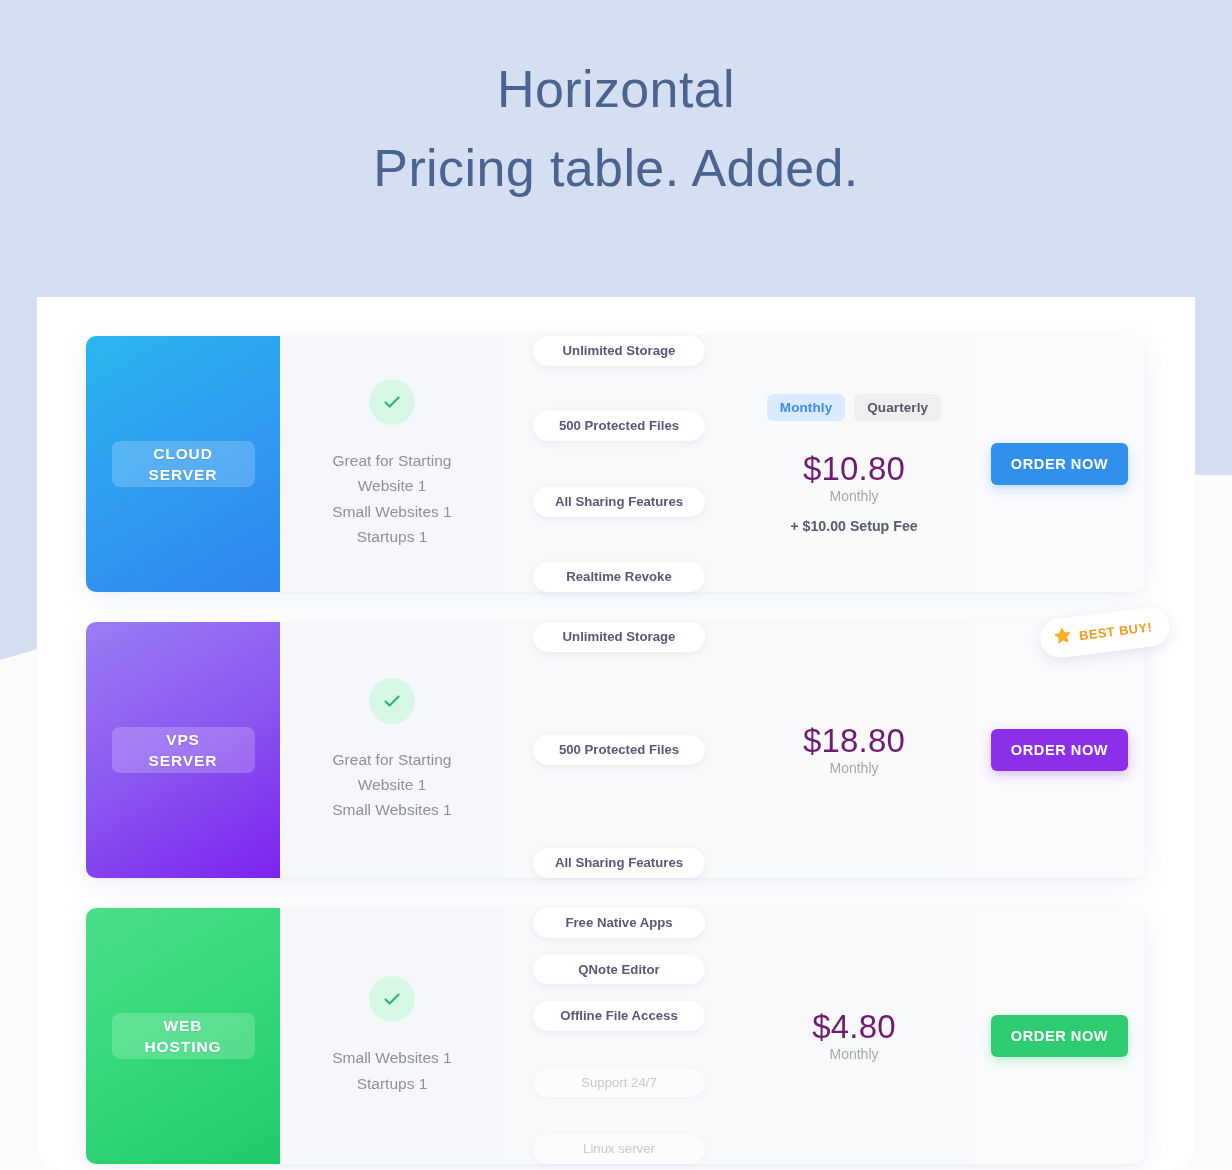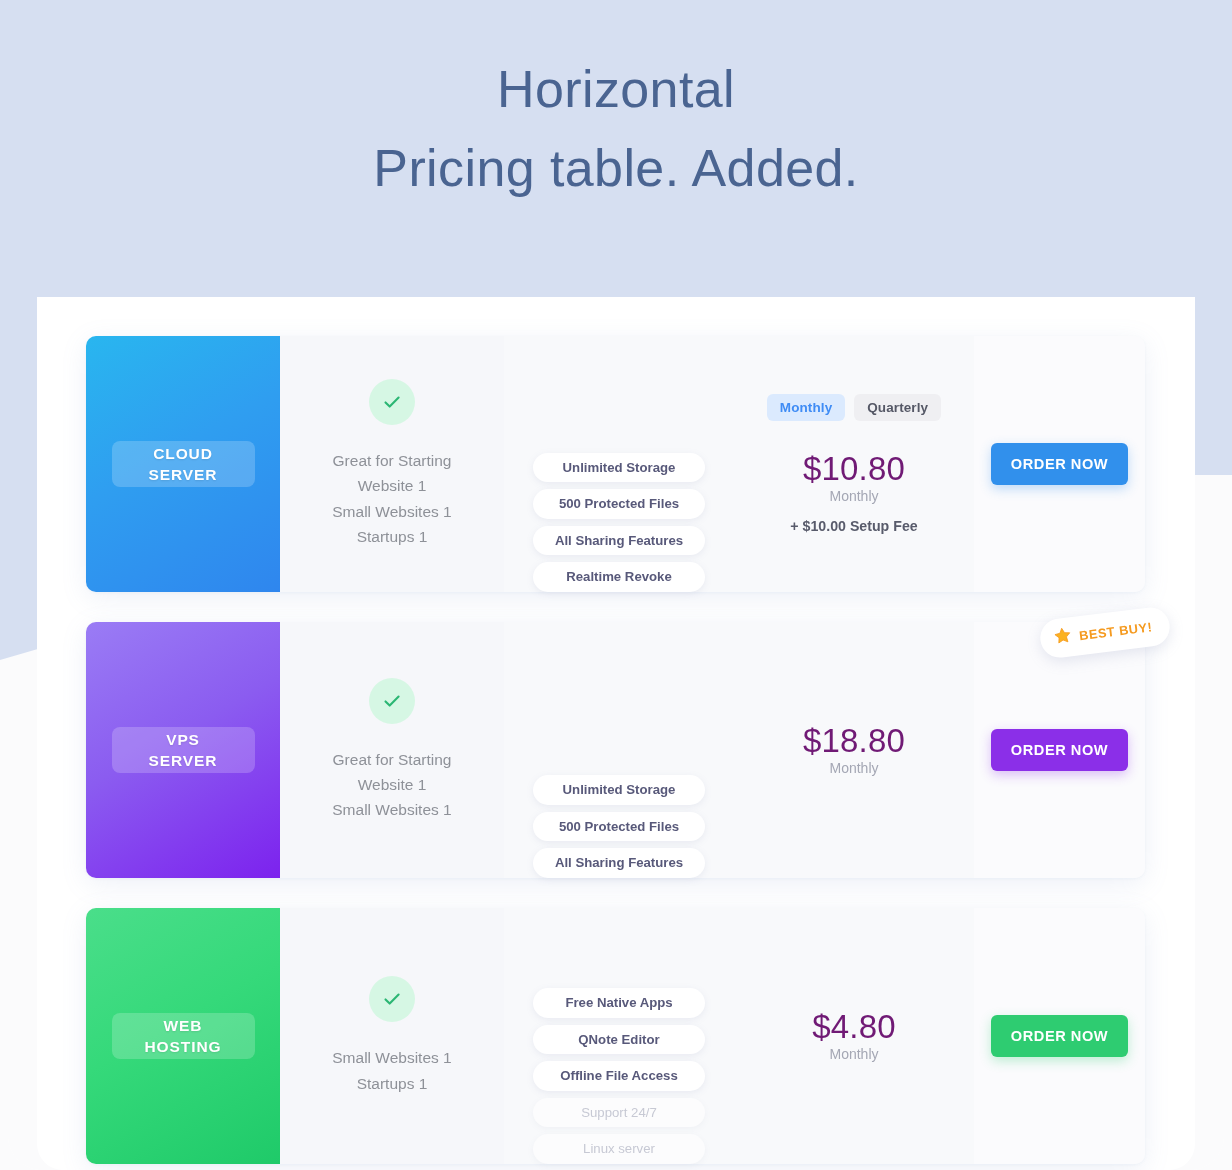--- a/index.html
+++ b/index.html
@@ -160,22 +160,21 @@
   }
 
   
   .col-features {
     flex: 0 0 230px;
     width: 230px;
     background: #f8f9fb;
     display: flex;
     flex-direction: column;
     align-items: center;
-    justify-content: flex-end;
-    gap: 7px;
+    justify-content: space-between;
     padding: 0 14px;
   }
   .pill {
     width: 172px;
     min-height: 29px;
     background: #ffffff;
     border-radius: 16px;
     display: flex;
     align-items: center;
     justify-content: center;
@@ -185,20 +184,21 @@
     font-weight: 700;
     line-height: 1.33;
     padding: 6px 8px;
     box-shadow: 0 2px 7px rgba(130, 140, 175, 0.13);
   }
   .pill.disabled {
     color: #c7c9d4;
     font-weight: 400;
     background: #fcfcfd;
     box-shadow: 0 2px 6px rgba(130, 140, 175, 0.07);
+    margin-top: 20px;
   }
 
   
   .col-price {
     flex: 0 0 240px;
     width: 240px;
     background: #f8f9fb;
     display: flex;
     flex-direction: column;
     align-items: center;

